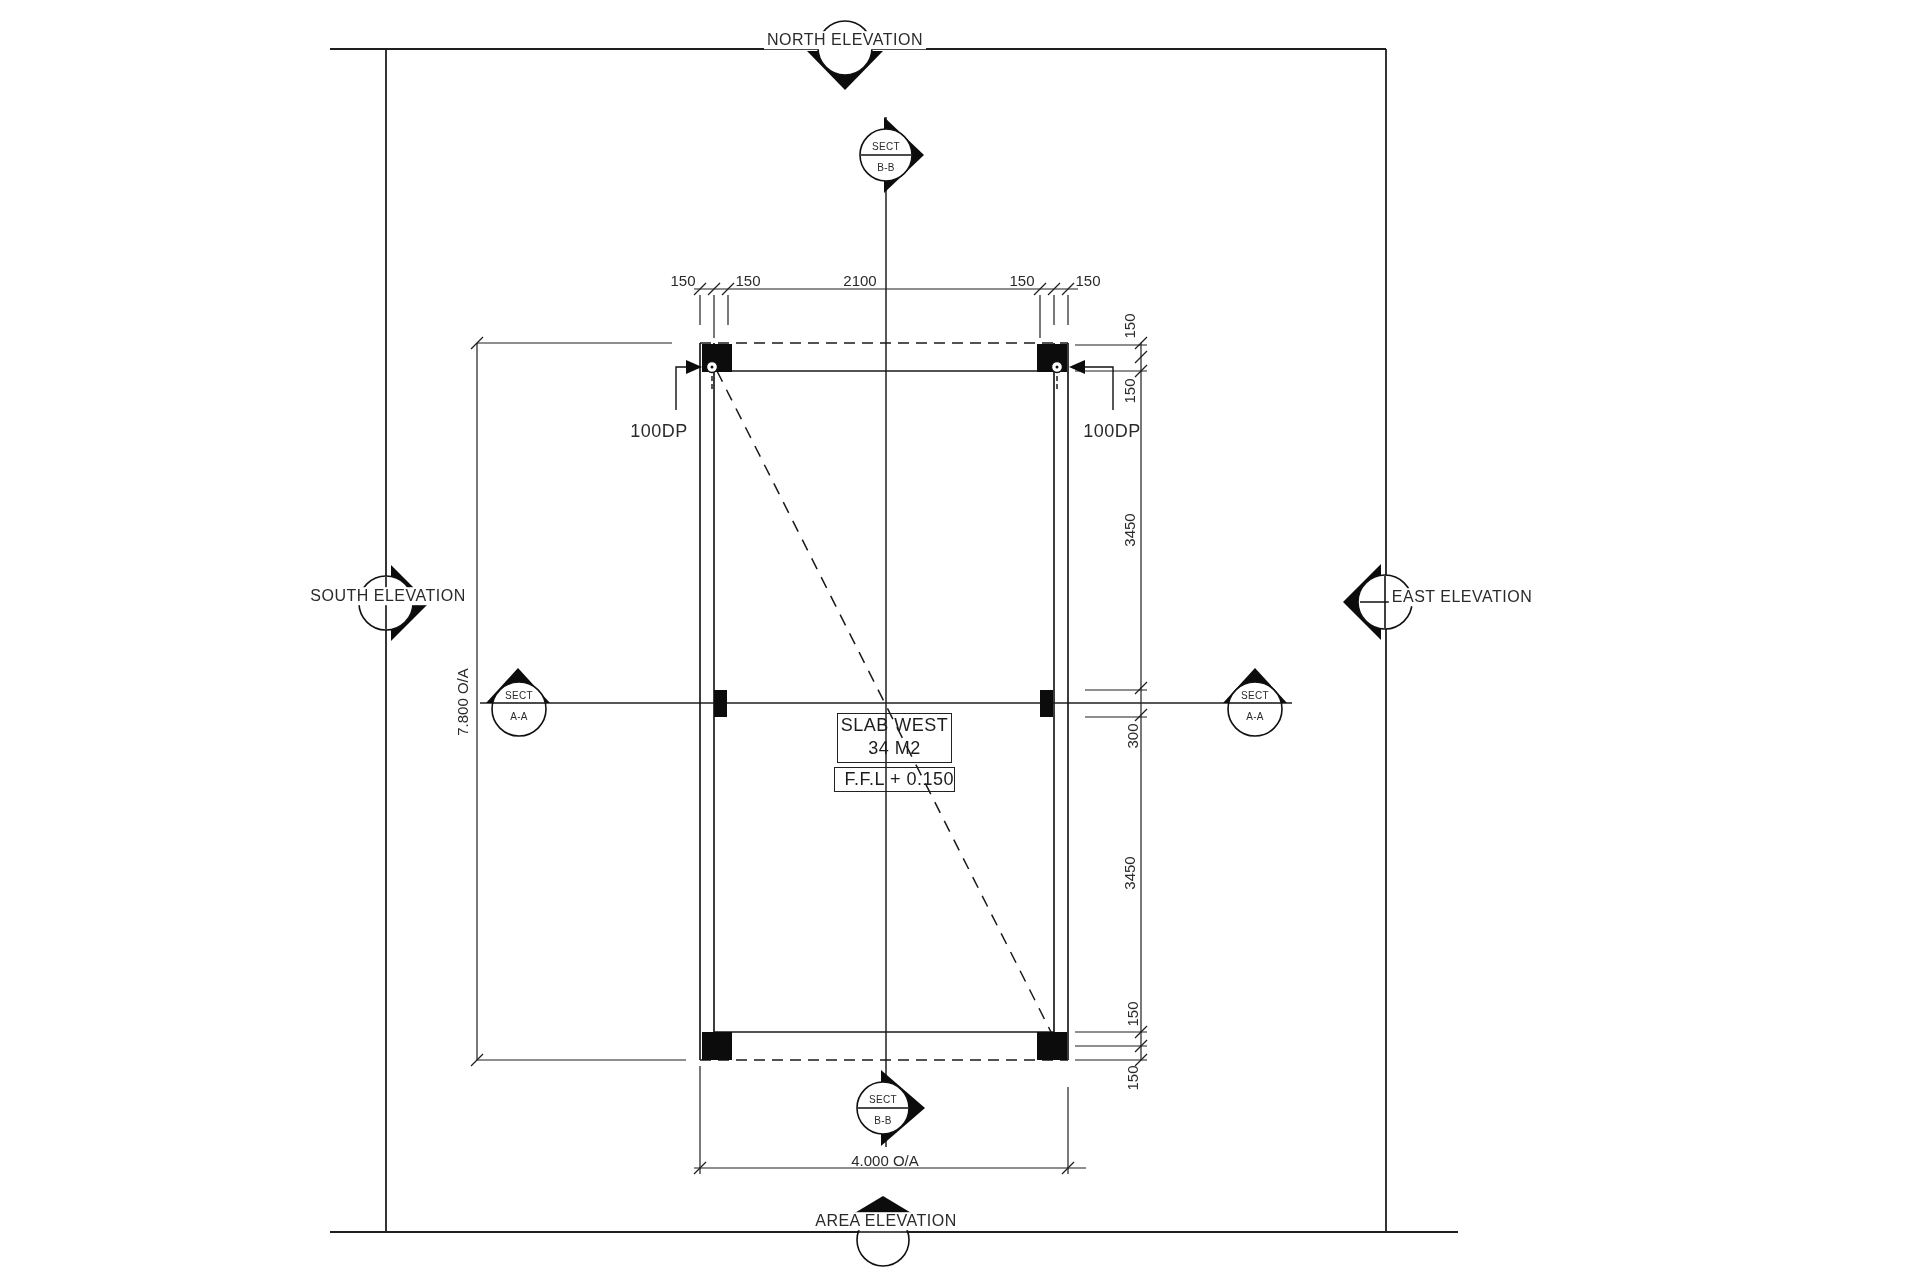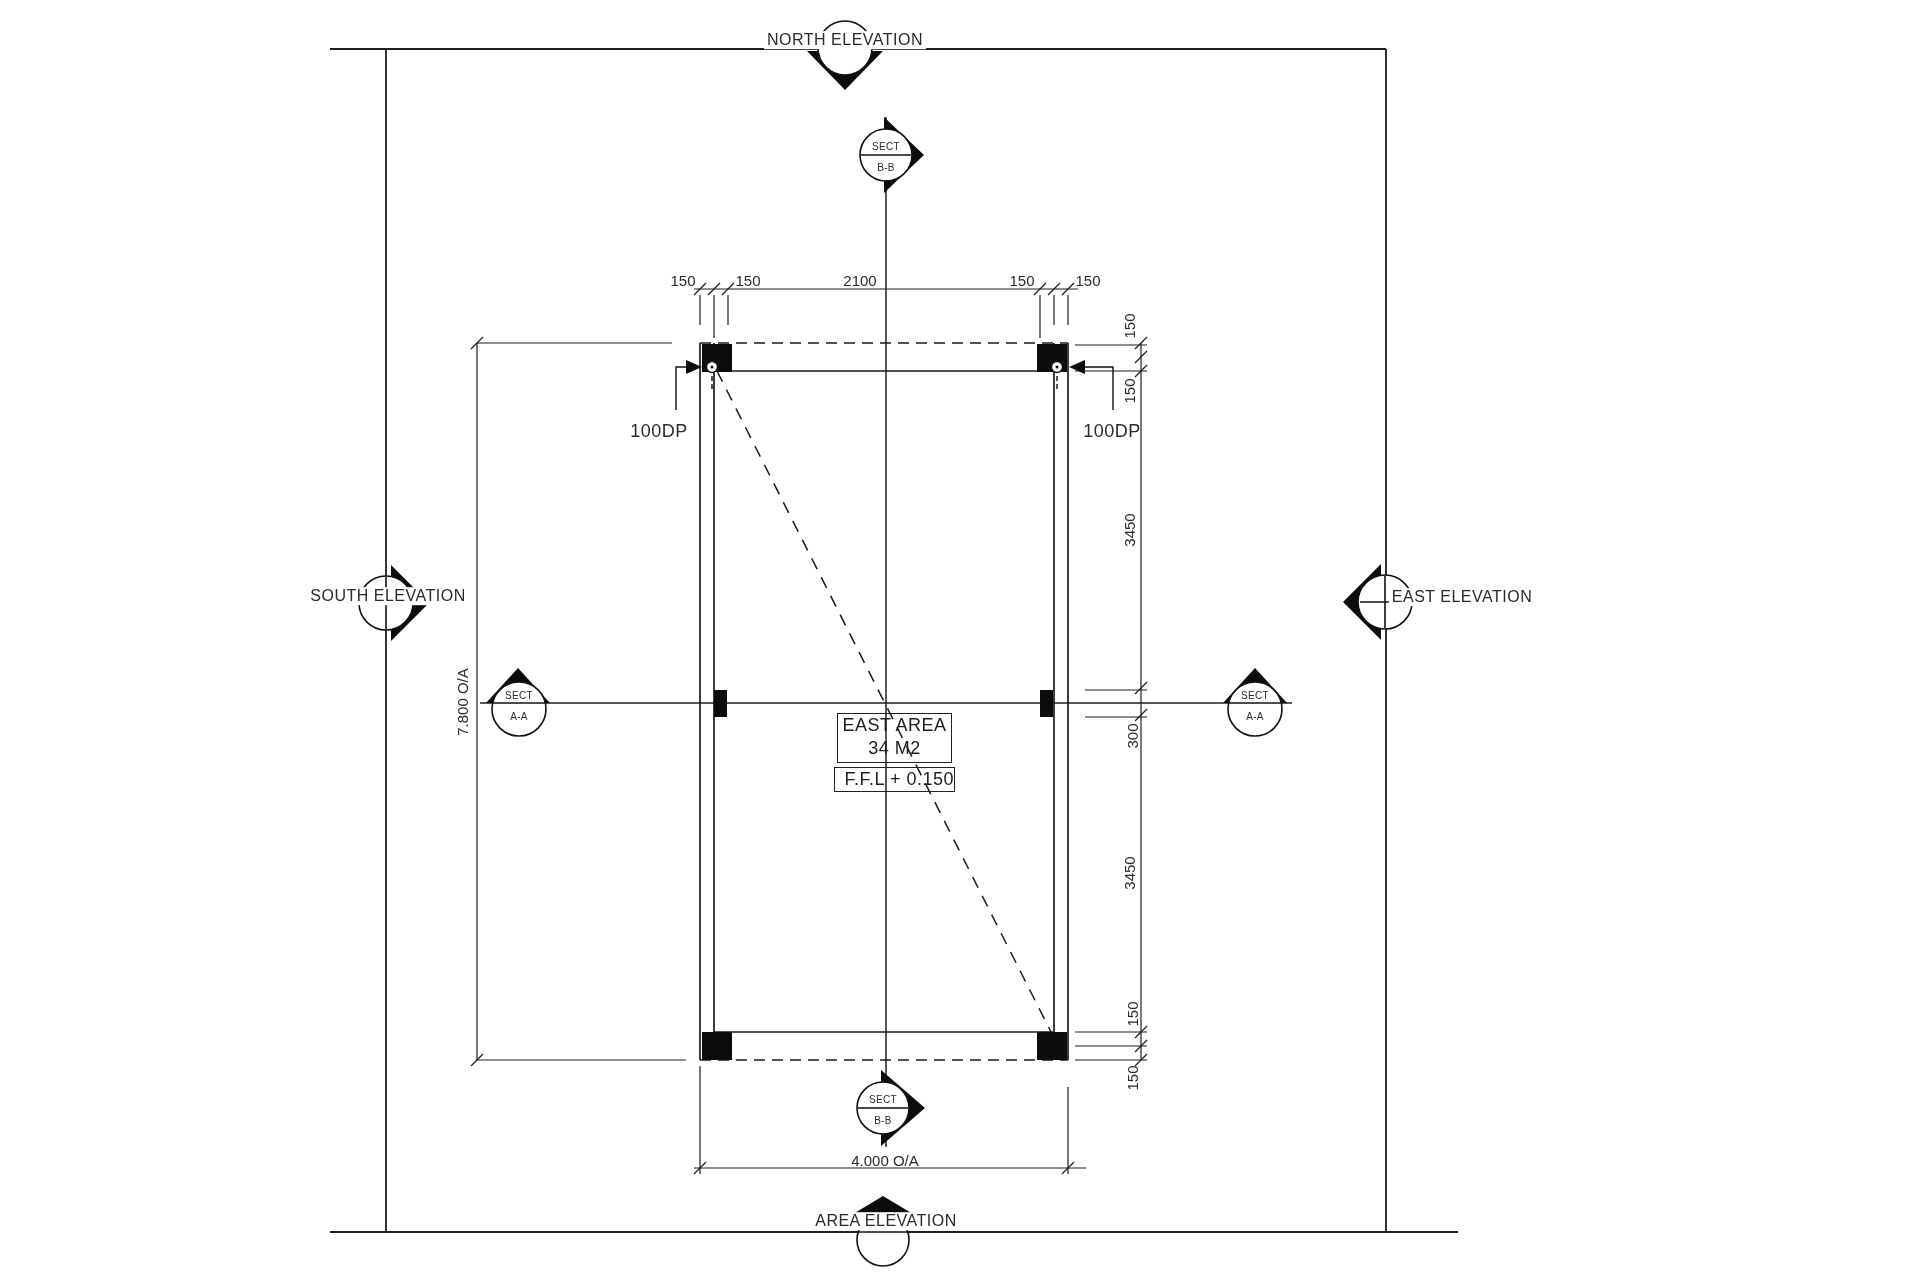--- a/index.html
+++ b/index.html
@@ -200,20 +200,20 @@
 <div class="t rot" style="left:1133px;top:1014px">150</div>
 <div class="t rot" style="left:1133px;top:1078px">150</div>
 
 <div class="t rot" style="left:463px;top:702px">7.800 O/A</div>
 <div class="t" style="left:885px;top:1161px">4.000 O/A</div>
 
 <div class="t dp" style="left:659px;top:419px">100DP</div>
 <div class="t dp" style="left:1112px;top:419px">100DP</div>
 
 <div class="areaBox" style="left:837px;top:713px;width:113px;height:48px">
-  <div>EAST AREA</div>
+  <div>SLAB WEST</div>
   <div>34 M2</div>
 </div>
 <div class="fflBox" style="left:834px;top:767px;width:119px;height:23px">
   <div>F.F.L + 0.150</div>
 </div>
 
 </div>
 
 </body></html>

